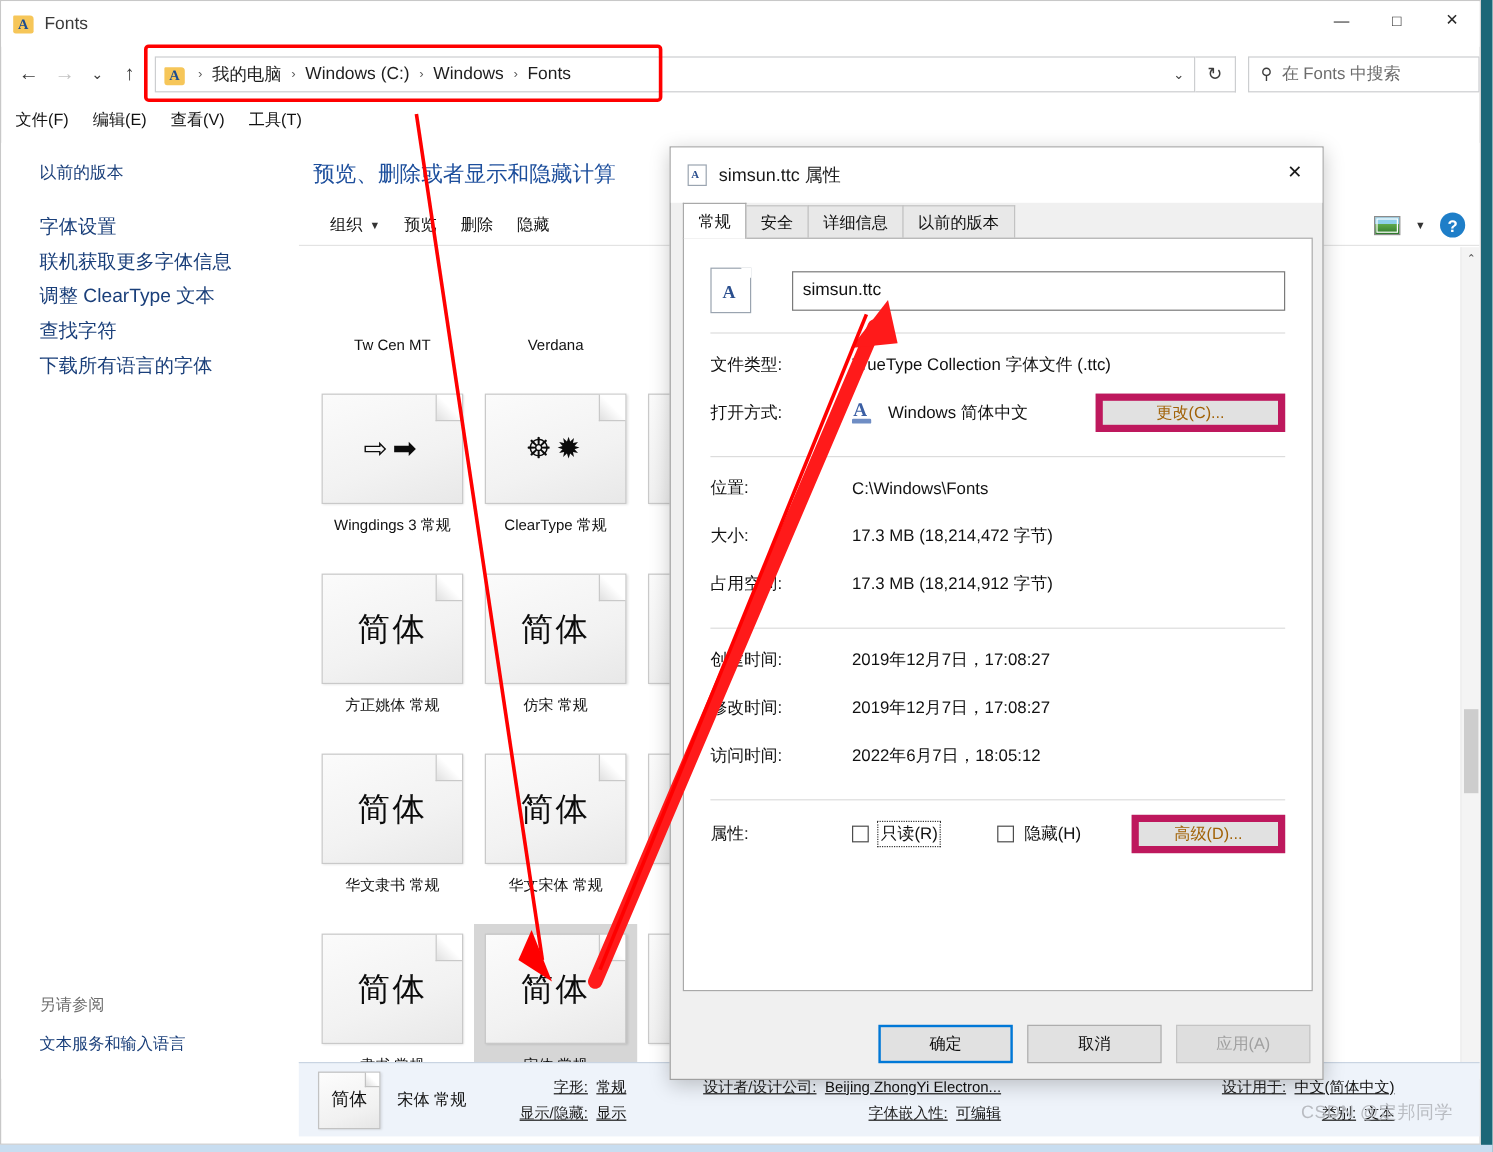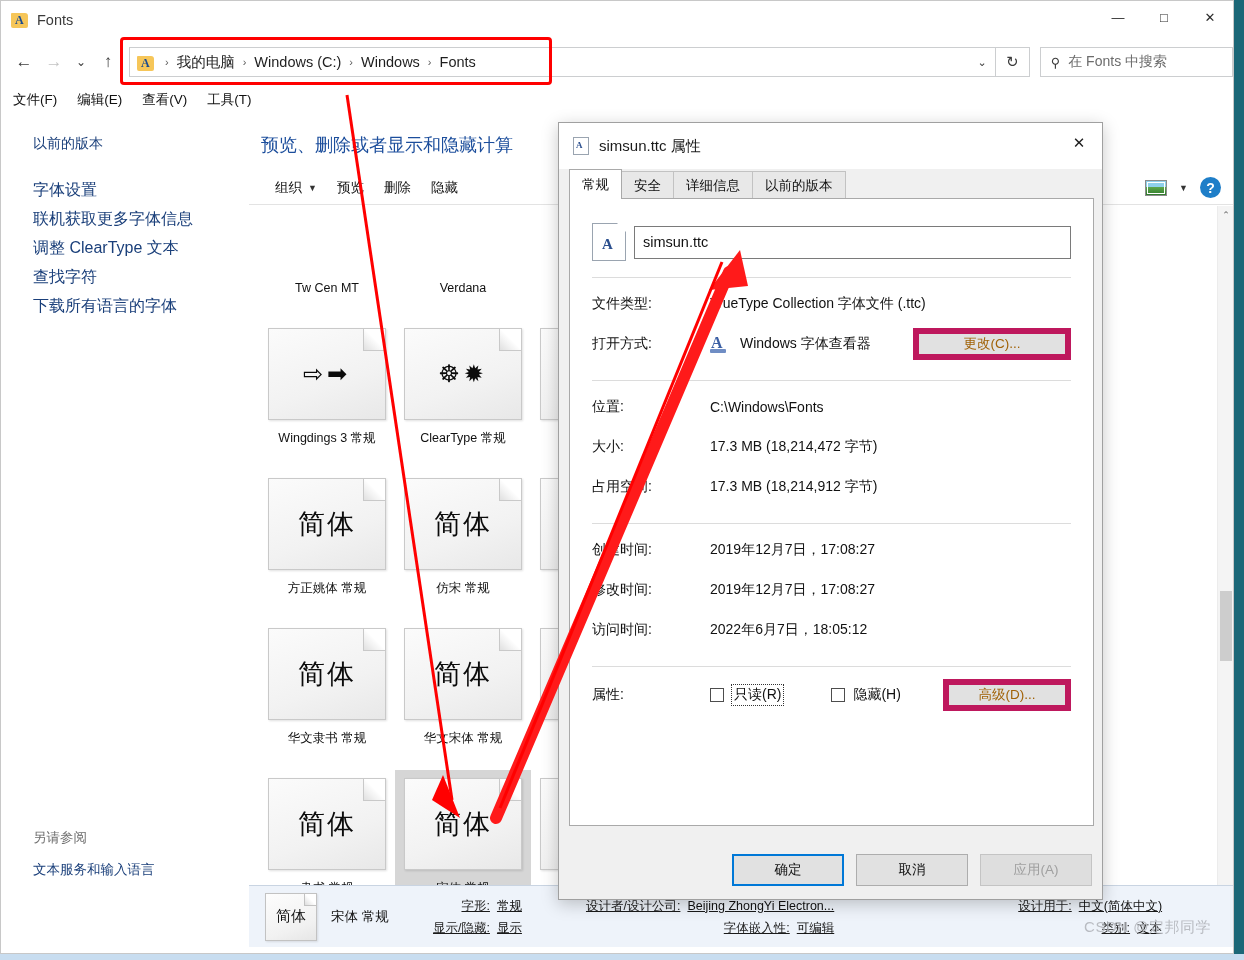--- a/index.html
+++ b/index.html
@@ -311,21 +311,21 @@
     border: 1px solid #c2c2c2; border-bottom: none; background: #e8e8e8;
     margin-right: -1px;
   }
   .tab.active { background: #ffffff; height: 30px; border-color: #a9a9a9; position: relative; z-index: 2; }
 
   .dlg-body {
     position: absolute; left: 10px; top: 75px; width: 525px; height: 628px;
     background: #ffffff; border: 1px solid #a9a9a9;
     padding: 18px 22px 0 22px;
   }
-  .name-row { display: flex; align-items: center; gap: 8px; margin-top: 6px; }
+  .name-row { display: flex; align-items: center; gap: 34px; margin-top: 6px; }
   .name-ico {
     width: 34px; height: 38px; background: #ffffff; border: 1px solid #9aa4b0;
     position: relative;
   }
   .name-ico::after {
     content:"A"; position:absolute; left:9px; top:12px;
     font-size:15px; color:#2b4f8e; font-family:"Liberation Serif", serif; font-weight:bold;
   }
   .name-ico .corner {
     position:absolute; right:-1px; top:-1px; width:0;height:0;
@@ -758,21 +758,21 @@
 
       <div class="frow">
         <span class="flabel">文件类型:</span>
         <span class="fvalue">TrueType Collection 字体文件 (.ttc)</span>
       </div>
 
       <div class="frow">
         <span class="flabel">打开方式:</span>
         <span class="fvalue">
           <span class="open-ico"></span>
-          <span>Windows 字体查看器</span>
+          <span>Windows 简体中文</span>
         </span>
         <span class="small-btn">更改(C)...</span>
       </div>
 
       <div class="hr"></div>
 
       <div class="frow">
         <span class="flabel">位置:</span>
         <span class="fvalue">C:\Windows\Fonts</span>
       </div>

